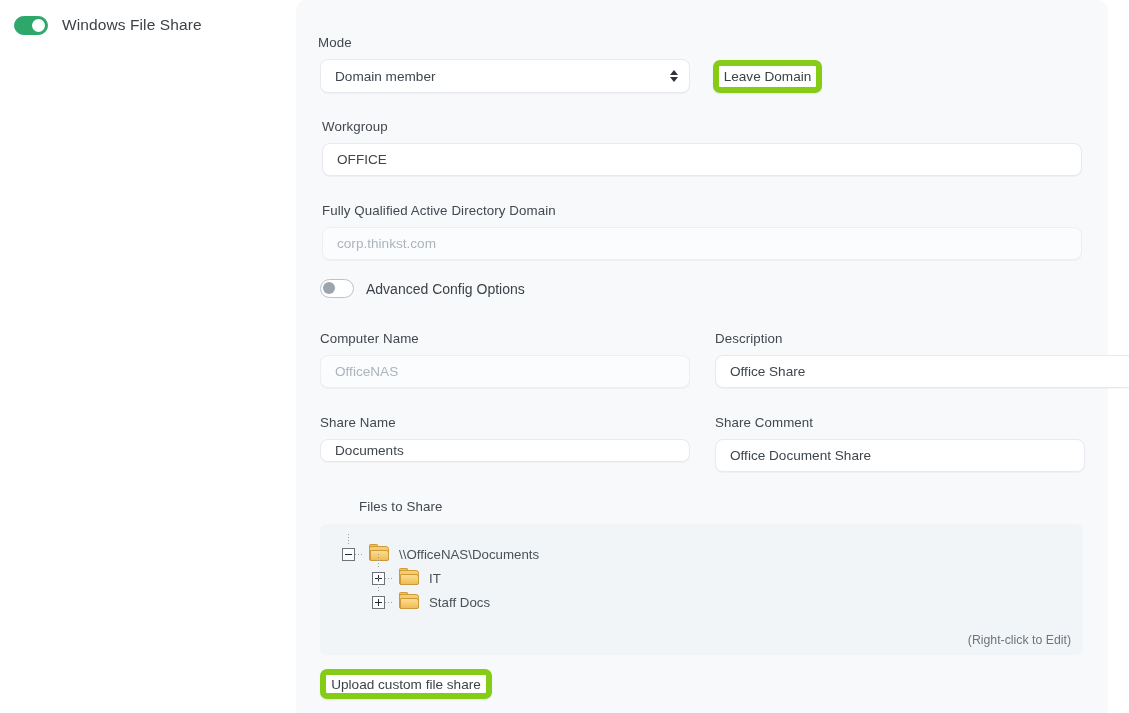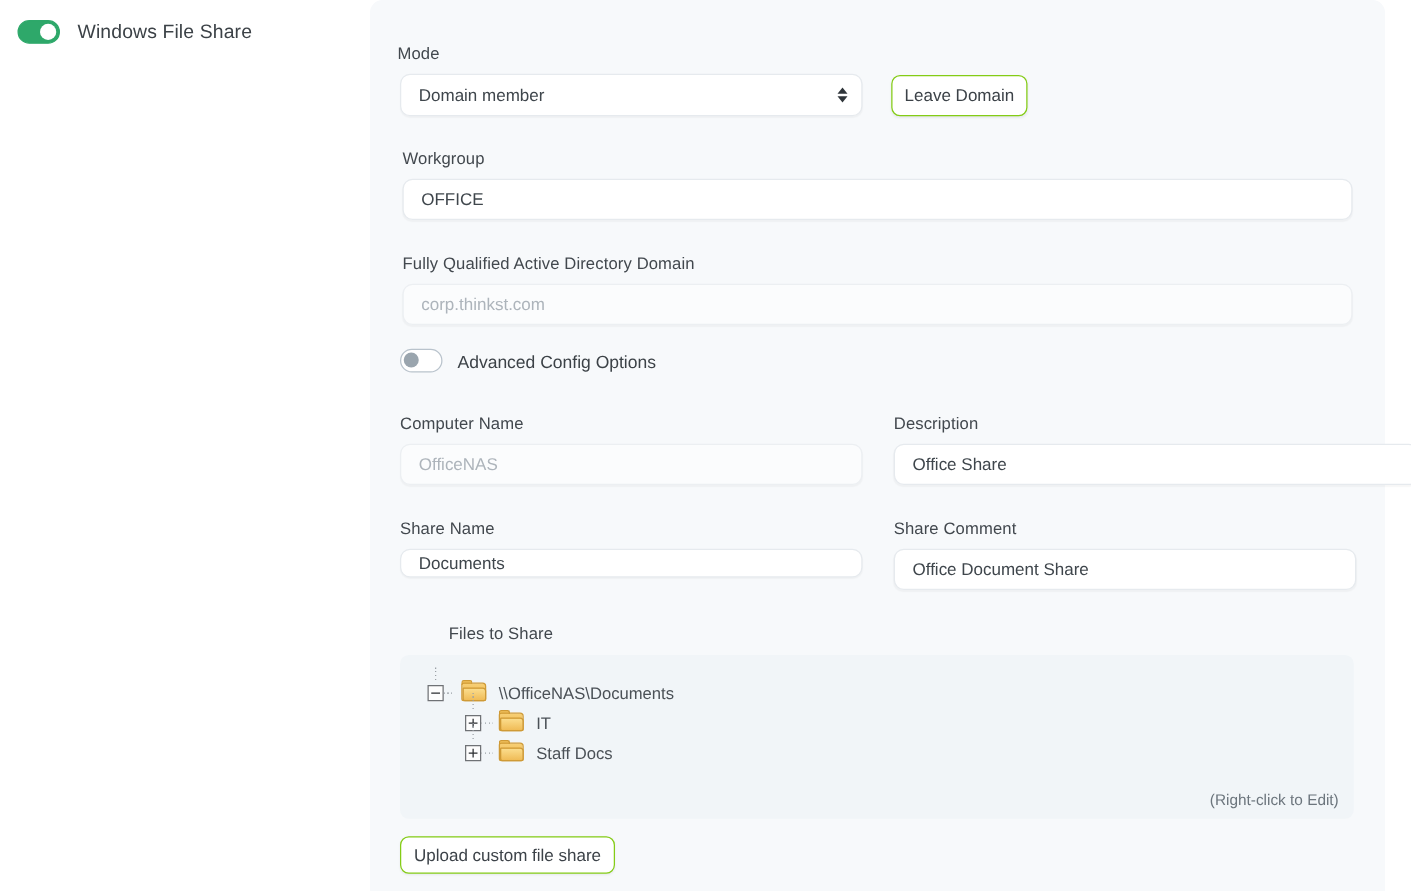--- a/index.html
+++ b/index.html
@@ -12,21 +12,21 @@
   }
   .screen { position: relative; width: 1129px; height: 713px; background:#fff; }
 
   
   .left-col {
     position: absolute; left: 0; top: 0; width: 296px; height: 713px;
     background: #ffffff;
   }
   .service-head {
     position: absolute; left: 14px; top: 16px;
-    display: flex; align-items: center; gap: 14px;
+    display: flex; gap: 14px;
   }
   .toggle {
     width: 34px; height: 19px; border-radius: 10px; position: relative;
     flex: 0 0 auto;
   }
   .toggle.on { background: #2ea86a; border: 1px solid #2ea86a; }
   .toggle.on .knob {
     position: absolute; top: 2px; right: 2px;
     width: 13px; height: 13px; border-radius: 50%; background: #fff;
   }
@@ -73,21 +73,21 @@
   .sel-arrows {
     position: absolute; right: 12px; top: 50%; transform: translateY(-50%);
     pointer-events: none; display: flex; flex-direction: column; gap: 2px;
   }
   .sel-arrows i { display:block; width:0; height:0; border-left:4px solid transparent; border-right:4px solid transparent; }
   .sel-arrows i.up { border-bottom: 5px solid #2f353a; }
   .sel-arrows i.dn { border-top: 5px solid #2f353a; }
 
   .btn {
     position: absolute; background: #ffffff;
-    border: 1px solid #84cc16; border-radius: 7px;
+    border: 6px solid #84cc16; border-radius: 7px;
     font-family: "Liberation Sans", "DejaVu Sans", sans-serif;
     font-size: 13.6px; color: #3c4248;
     display: flex; align-items: center; justify-content: center;
     cursor: pointer;
     box-shadow: 0 1px 2px rgba(20,30,40,.07);
   }
 
   .adv-toggle-row {
     position: absolute; left: 320px; top: 279px;
     display: flex; align-items: center; gap: 12px;

